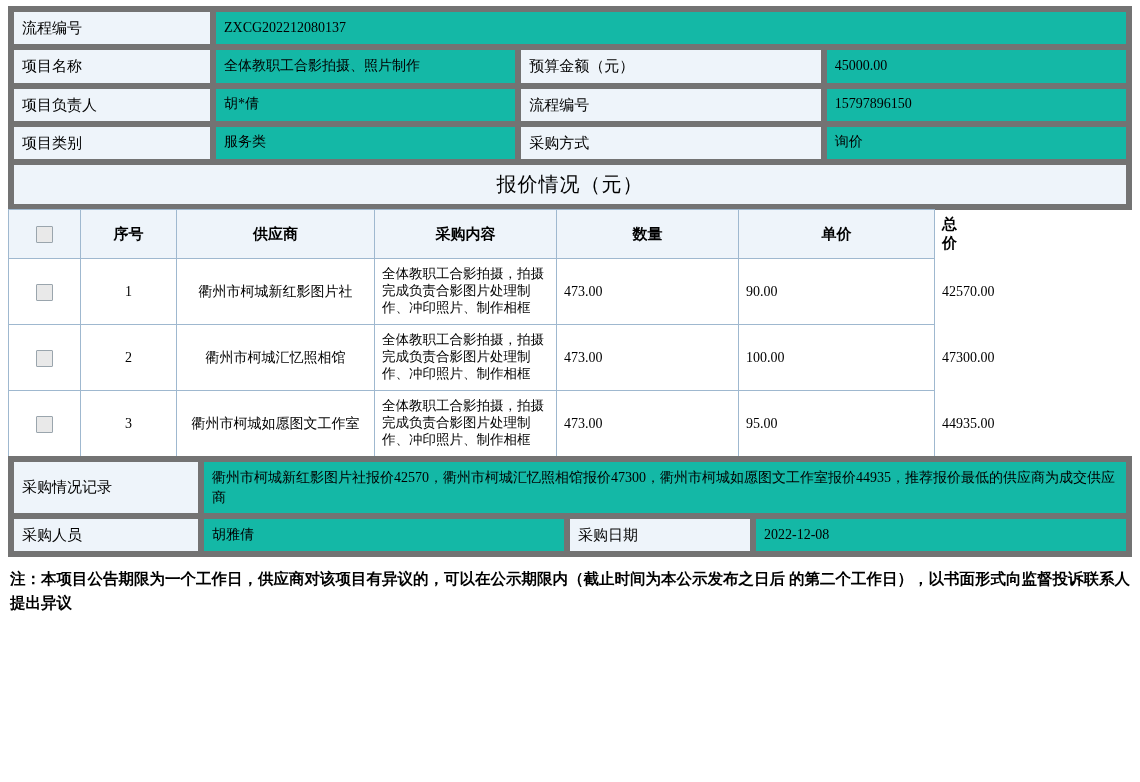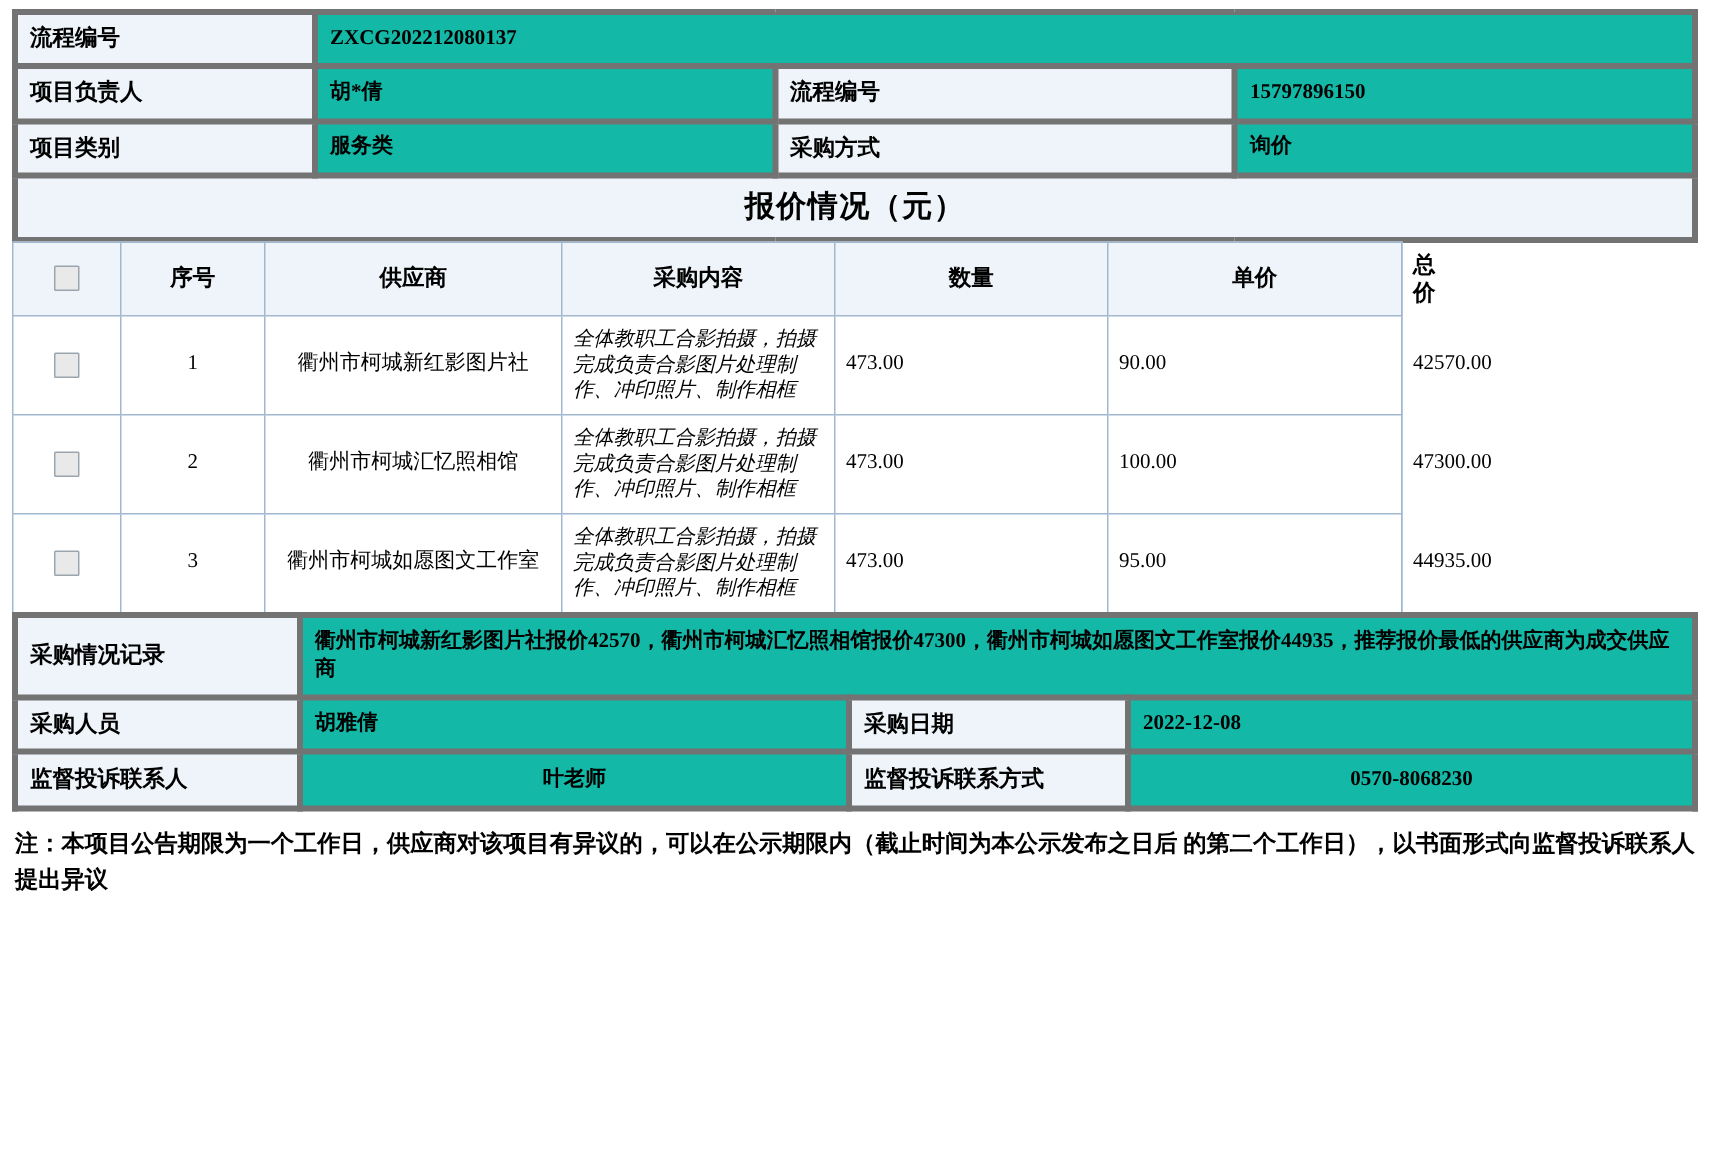--- a/index.html
+++ b/index.html
@@ -19,24 +19,24 @@
     width: 1140px;
     box-sizing: border-box;
     padding: 6px 8px 0 8px;
   }
   table.doc {
     border-collapse: collapse;
     width: 1124px;
     table-layout: fixed;
   }
   table.doc td, table.doc th {
-    border: 4px solid #737373;
+    border: 6px solid #737373;
     padding: 6px 8px;
     vertical-align: middle;
-    font-weight: bold;
+    font-weight: normal;
     line-height: 1.35;
   }
   .lbl {
     background: #eef4fa;
     font-weight: bold;
     font-size: 15px;
     white-space: nowrap;
   }
   .val {
     background: #14b8a6;
@@ -91,21 +91,20 @@
     text-align: center;
     font-weight: bold;
     font-size: 14px;
     line-height: 1.4;
   }
   .content-cell {
     font-weight: bold;
     font-size: 13.5px;
     line-height: 1.25;
     padding: 4px 6px;
-    font-style: italic;
   }
   .num {
     font-weight: bold;
     font-size: 14px;
     text-align: left;
     padding-left: 10px;
   }
   .wrap-label {
     line-height: 1.35;
   }
@@ -126,20 +125,26 @@
 </head>
 <body>
 
 <div class="page">
 
   <table class="doc">
     <tbody>
       <tr>
         <td class="lbl" style="width:180px;">流程编号</td>
         <td class="val" colspan="3">ZXCG202212080137</td>
+      </tr>
+      <tr>
+        <td class="lbl" style="width:180px;">项目名称</td>
+        <td class="val" style="width:376px;">全体教职工合影拍摄、照片制作</td>
+        <td class="lbl" style="width:186px;">预算金额（元）</td>
+        <td class="val">45000.00</td>
       </tr>
       <tr>
         <td class="lbl">项目负责人</td>
         <td class="val">胡*倩</td>
         <td class="lbl">流程编号</td>
         <td class="val">15797896150</td>
       </tr>
       <tr>
         <td class="lbl">项目类别</td>
         <td class="val">服务类</td>
@@ -223,24 +228,18 @@
       <tr>
         <td class="lbl">采购情况记录</td>
         <td class="val" colspan="3" style="line-height:1.4;">衢州市柯城新红影图片社报价42570，衢州市柯城汇忆照相馆报价47300，衢州市柯城如愿图文工作室报价44935，推荐报价最低的供应商为成交供应商</td>
       </tr>
       <tr>
         <td class="lbl">采购人员</td>
         <td class="val">胡雅倩</td>
         <td class="lbl">采购日期</td>
         <td class="val">2022-12-08</td>
       </tr>
-      <tr style="height:38px;">
-        <td class="lbl">监督投诉联系人</td>
-        <td class="val center bold">叶老师</td>
-        <td class="lbl">监督投诉联系方式</td>
-        <td class="val center bold">0570-8068230</td>
-      </tr>
     </tbody>
   </table>
 
   <div class="note">注：本项目公告期限为一个工作日，供应商对该项目有异议的，可以在公示期限内（截止时间为本公示发布之日后 的第二个工作日），以书面形式向监督投诉联系人提出异议</div>
 
 </div>
 
 </body></html>

